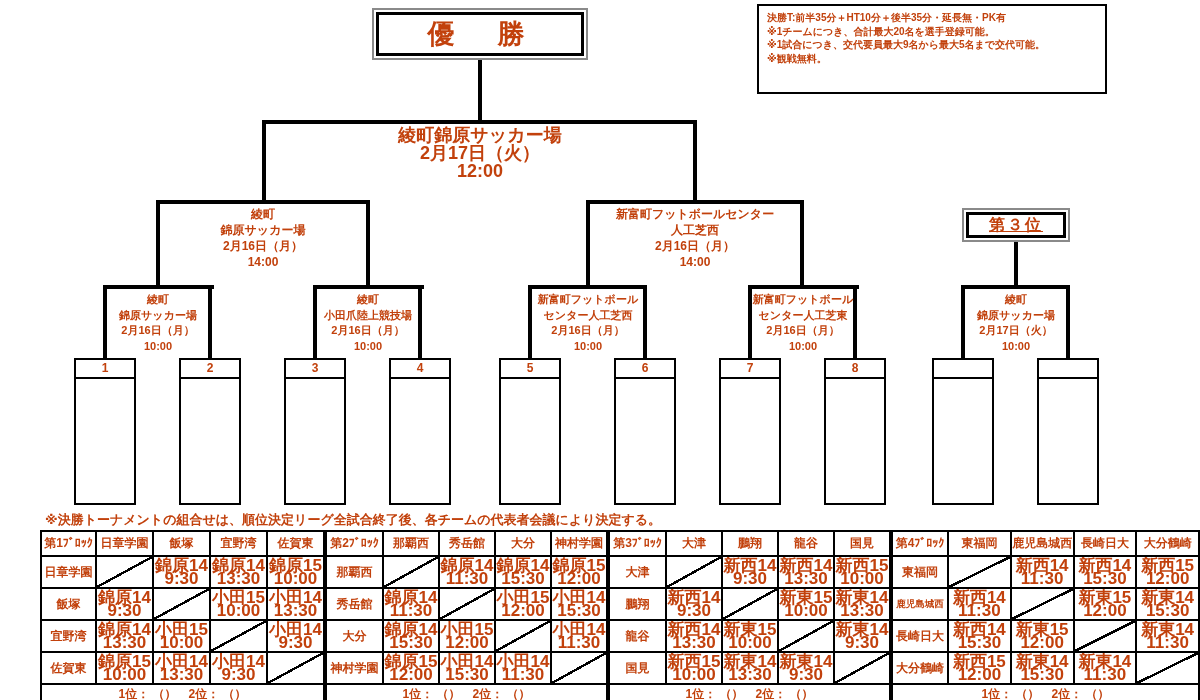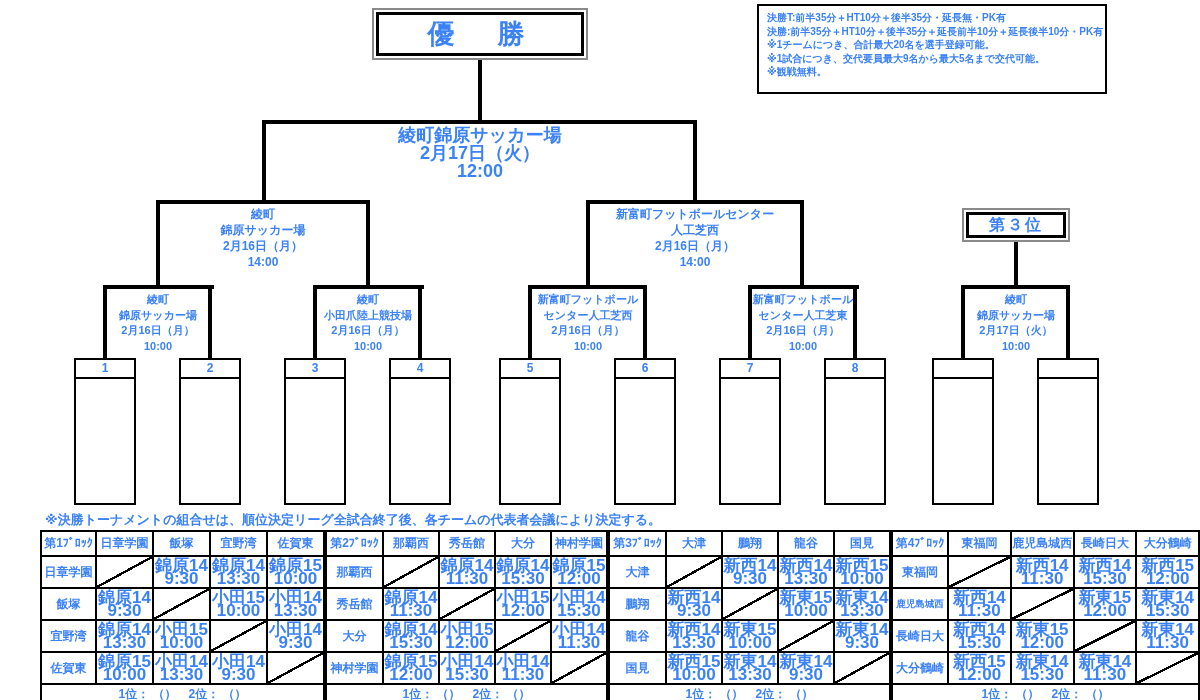--- a/index.html
+++ b/index.html
@@ -1,24 +1,24 @@
 <!DOCTYPE html>
 <html><head>
 <meta charset="utf-8">
 <style>
   html,body{margin:0;padding:0;background:#fff;}
   .stage{position:relative;width:1200px;height:700px;background:#fff;overflow:hidden;
-         font-family:"Liberation Sans","DejaVu Sans",sans-serif;font-weight:bold;color:#3b82f6;}
+         font-family:"Liberation Sans","DejaVu Sans",sans-serif;font-weight:bold;color:#c2410c;}
   .ln{position:absolute;background:#000;}
   
   .dbox{position:absolute;border:2px solid #8a8a8a;background:#fff;padding:2px;box-sizing:border-box;}
   .dbox-in{border:3px solid #000;width:100%;height:100%;box-sizing:border-box;
            display:flex;align-items:center;justify-content:center;}
   .champ-text{font-size:27px;letter-spacing:8px;}
-  .third-text{font-size:16px;letter-spacing:2px;}
+  .third-text{font-size:16px;letter-spacing:2px;text-decoration:underline;}
   
   .rules{position:absolute;left:757px;top:4px;width:350px;height:90px;border:2px solid #000;
          box-sizing:border-box;padding:5px 8px;font-size:10px;line-height:13.5px;
          white-space:nowrap;overflow:hidden;}
   
   .mlabel{position:absolute;text-align:center;white-space:nowrap;}
   .final-l{font-size:18px;line-height:18px;}
   .sf-l{font-size:12px;line-height:16px;}
   .qf-l{font-size:11px;line-height:15.5px;}
   
@@ -46,21 +46,20 @@
 <body>
 
 <div class="stage">
 
   <div class="dbox" style="left:372px;top:8px;width:216px;height:52px">
     <div class="dbox-in champ-text">優　勝</div>
   </div>
 
   <div class="rules">
     <div>決勝T:前半35分＋HT10分＋後半35分・延長無・PK有</div>
-    <div>決勝:前半35分＋HT10分＋後半35分＋延長前半10分＋延長後半10分・PK有</div>
     <div>※1チームにつき、合計最大20名を選手登録可能。</div>
     <div>※1試合につき、交代要員最大9名から最大5名まで交代可能。</div>
     <div>※観戦無料。</div>
   </div>
 
   <div id="lines">
       <div class="ln" style="left: 478px; top: 60px; width: 4px; height: 64px;"></div>
       <div class="ln" style="left: 262px; top: 120px; width: 435px; height: 4px;"></div>
       <div class="ln" style="left: 262px; top: 120px; width: 4px; height: 84px;"></div>
       <div class="ln" style="left: 693px; top: 120px; width: 4px; height: 84px;"></div>

